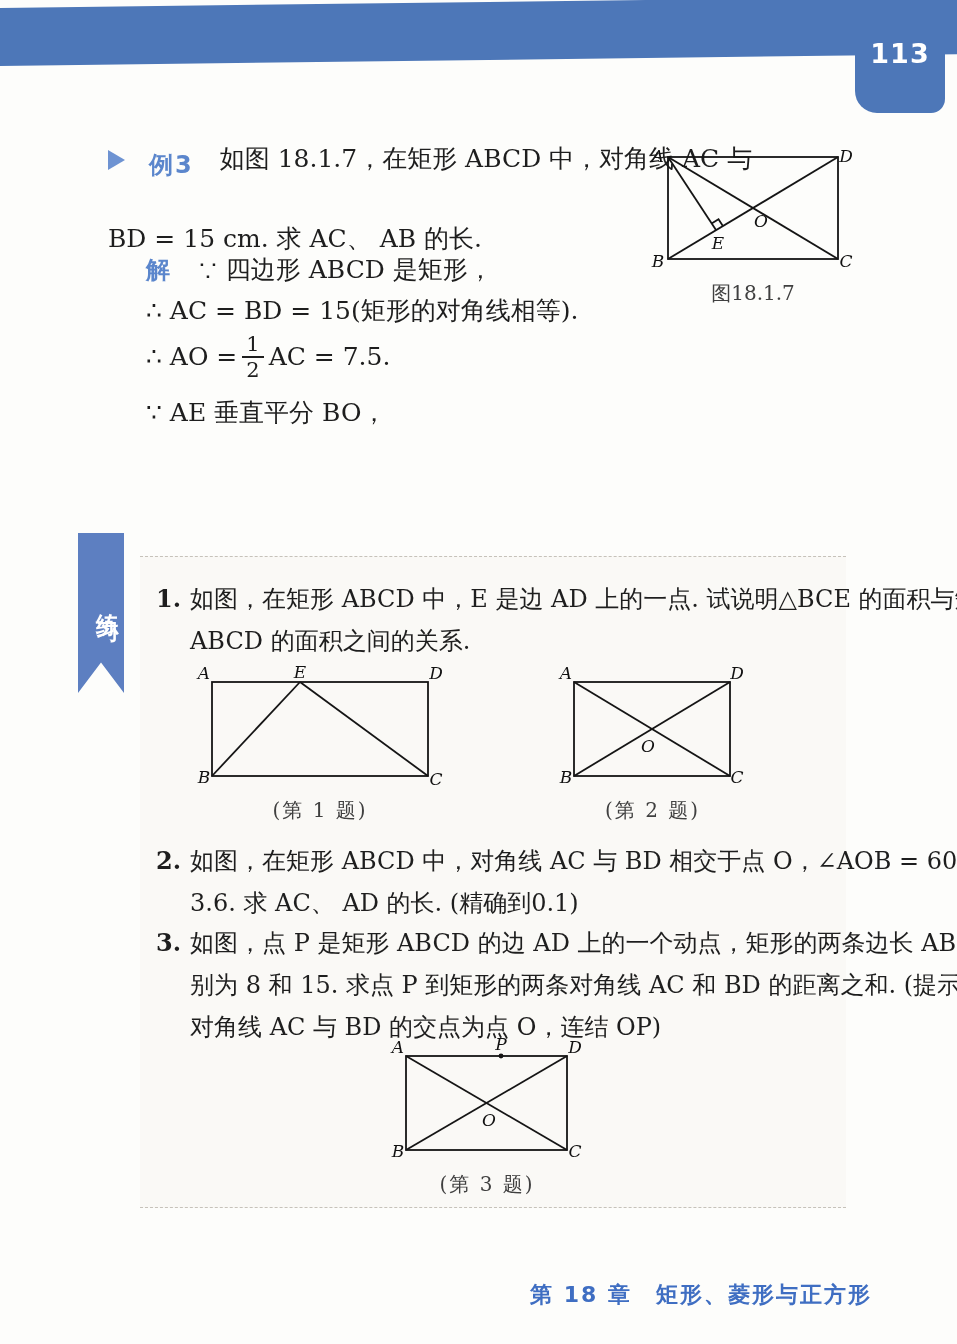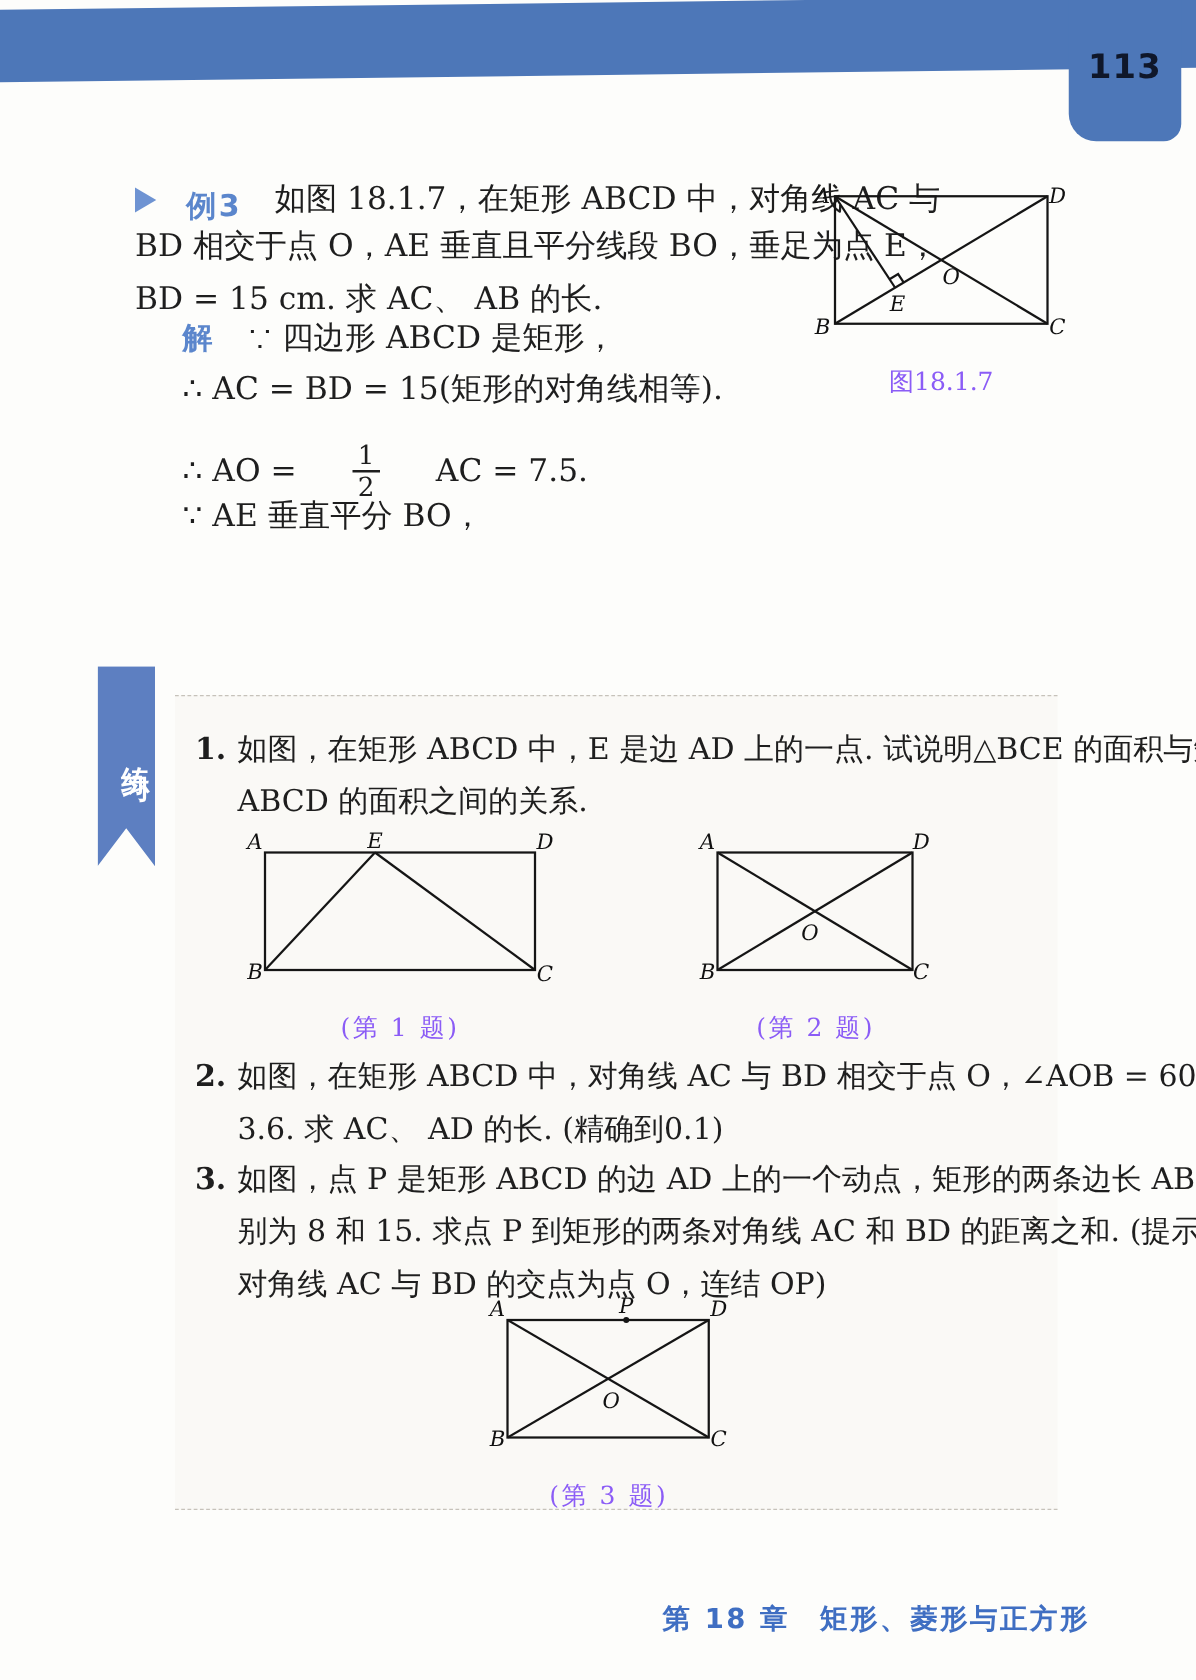--- a/index.html
+++ b/index.html
@@ -12,21 +12,21 @@
   .header-bar {
     position:absolute; left:-8px; top:2px; width:980px; height:58px;
     background:#4d77b8; transform:rotate(-0.7deg);
   }
   .page-tab {
     position:absolute; right:12px; top:0; width:90px; height:113px;
     background:#4d77b8; border-radius:0 0 14px 22px;
   }
   .page-number {
     position:absolute; left:0; right:0; top:38px; text-align:center;
-    color:#0f172a; font-family:"DejaVu Sans","Liberation Sans",sans-serif;
+    color:#ffffff; font-family:"DejaVu Sans","Liberation Sans",sans-serif;
     font-weight:bold; font-size:27px; letter-spacing:1px;
   }
   
   .tline { position:absolute; font-size:25px; line-height:1.3; white-space:nowrap; }
   .ptext { font-size:24px; }
   
   .ex-line1 { display:flex; align-items:center; }
   .tri-icon {
     width:0; height:0; margin-right:24px;
     border-left:17px solid #6e93d2; border-top:10px solid transparent;
@@ -44,22 +44,22 @@
           margin:0 5px; font-size:21px; line-height:1.15; }
   .frac .num { border-bottom:2px solid #1e1e1e; padding:0 4px; }
   .sol-frac { display:flex; align-items:center; height:58px; }
   
   .fig { position:absolute; }
   .fig svg { display:block; overflow:visible; }
   .fig svg text { font-family:"DejaVu Serif","Liberation Serif",serif;
                   font-style:italic; font-size:17px; fill:#111; }
   .fig svg line, .fig svg rect, .fig svg path, .fig svg polyline
                 { stroke:#151515; stroke-width:1.8; fill:none; }
-  .fig-caption { text-align:center; font-size:20px; color:#8b5cf6;
-                 letter-spacing:2px; margin-top:21px; }
+  .fig-caption { text-align:center; font-size:20px; color:#404040;
+                 letter-spacing:2px; margin-top:9px; }
   
   .practice-panel {
     position:absolute; left:140px; top:556px; width:706px; height:650px;
     background:#faf9f6;
     border-top:1px dashed #c6c2ba; border-bottom:1px dashed #c6c2ba;
   }
   .ribbon {
     position:absolute; left:78px; top:533px; width:46px; height:160px;
     background:#5d7fc1;
     clip-path:polygon(0 0,100% 0,100% 100%,50% 81%,0 100%);
@@ -86,28 +86,27 @@
   <div class="header-bar"></div>
   <div class="page-tab">
     <div class="page-number">113</div>
   </div>
 
   <div class="tline ex-line1" style="left:108px; top:138px;">
     <span class="tri-icon"></span>
     <span class="ex-marker">例3</span>
     <span>如图 18.1.7，在矩形 ABCD 中，对角线 AC 与</span>
   </div>
-  <div class="tline" style="left:108px; top:181px;">BD 相交于点 O，AE 垂直且平分线段 BO，垂足为点 E，</div>
   <div class="tline" style="left:108px; top:223px;">BD = 15 cm. 求 AC、 AB 的长.</div>
 
   <div class="tline" style="left:146px; top:254px;">
     <span class="sol-marker">解</span><span>∵ 四边形 ABCD 是矩形，</span>
   </div>
   <div class="tline" style="left:146px; top:295px;">∴ AC = BD = 15(矩形的对角线相等).</div>
-  <div class="tline sol-frac" style="left:146px; top:348px;gap:40px;">
+  <div class="tline sol-frac" style="left:146px; top:328px;">
     <span>∴ AO =</span>
     <span class="frac">
       <span class="num">1</span>
       <span class="den">2</span>
     </span>
     <span>AC = 7.5.</span>
   </div>
   <div class="tline" style="left:146px; top:397px;">∵ AE 垂直平分 BO，</div>
 
   <div class="fig" style="left:648px; top:143px; width:210px;">

